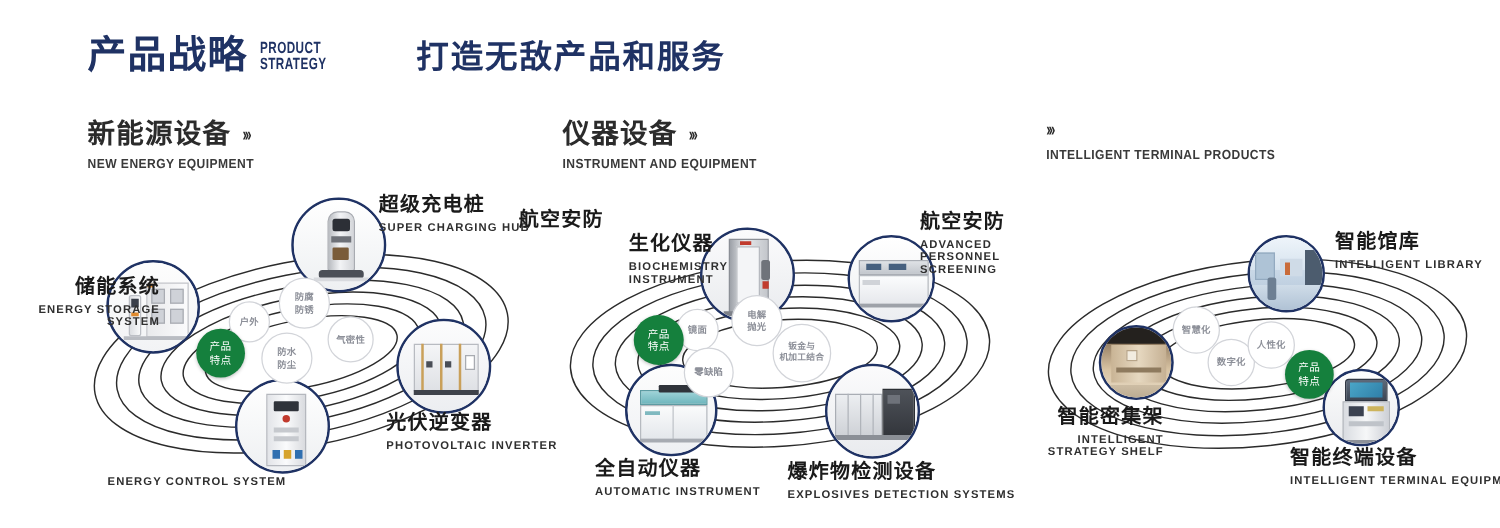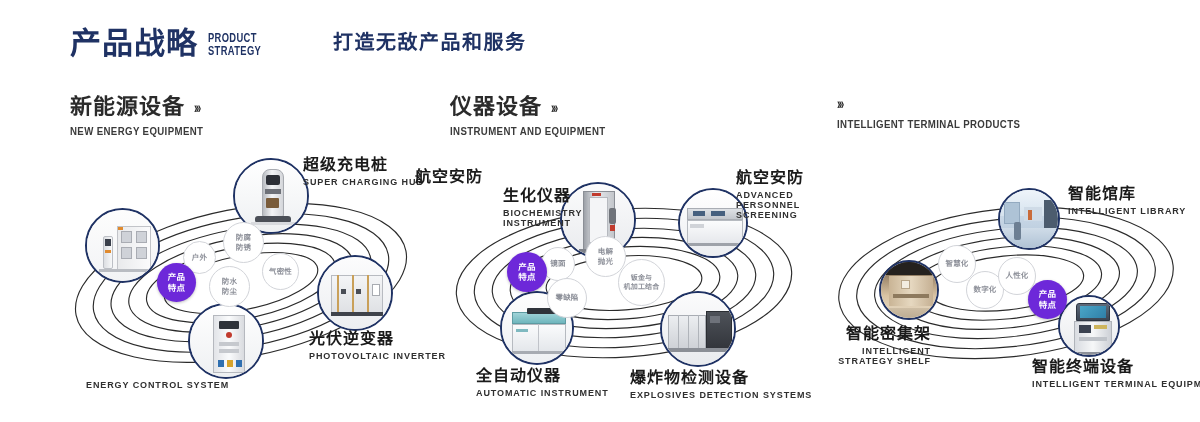--- a/index.html
+++ b/index.html
@@ -44,21 +44,21 @@
     letter-spacing: 0.5px;
     transform: scaleX(0.72);
     transform-origin: left bottom;
     padding-bottom: 2px;
     font-family: "Liberation Sans", "DejaVu Sans", sans-serif;
   }
   .header-tagline {
     position: absolute;
     left: 333px;
     top: 32px;
-    font-size: 20px;
+    font-size: 26px;
     font-weight: 700;
     color: #1f3264;
     letter-spacing: 1.5px;
     line-height: 1;
     font-family: "Liberation Sans", "DejaVu Sans", sans-serif;
   }
 
   
   .section-title {
     position: absolute;
@@ -168,28 +168,28 @@
     font-size: 7.5px;
     font-weight: 700;
     line-height: 1.25;
     letter-spacing: 0.2px;
     box-sizing: border-box;
     font-family: "Liberation Sans", "DejaVu Sans", sans-serif;
   }
   .core-badge {
     position: absolute;
     border-radius: 50%;
-    background: #6d28d9;
+    background: #15803d;
     color: #ffffff;
     display: flex;
     align-items: center;
     justify-content: center;
     text-align: center;
     font-size: 8.5px;
-    font-weight: 700;
+    font-weight: 400;
     line-height: 1.2;
     letter-spacing: 0.3px;
     box-shadow: 0 1px 3px rgba(0,0,0,.25);
     font-family: "Liberation Sans", "DejaVu Sans", sans-serif;
   }
 </style>
 </head>
 <body>
 
 <div class="page-header">
@@ -243,20 +243,24 @@
       <div class="dev" style="left:49px; top:21px; width:11px; height:12px; background:#cfd2d8; border:1px solid #a9acb3;"></div>
       <div class="dev" style="left:34px; top:37px; width:11px; height:12px; background:#cfd2d8; border:1px solid #a9acb3;"></div>
       <div class="dev" style="left:49px; top:37px; width:11px; height:12px; background:#cfd2d8; border:1px solid #a9acb3;"></div>
       <div class="dev" style="left:31px; top:17px; width:5px; height:3px; background:#e08a2e;"></div>
       <div class="dev" style="left:16px; top:26px; width:10px; height:33px; background:linear-gradient(90deg,#dcdee2,#f7f8f9); border:1px solid #bcbfc5; border-radius:2px;"></div>
       <div class="dev" style="left:18px; top:29px; width:6px; height:7px; background:#3a3f4a;"></div>
       <div class="dev" style="left:18px; top:40px; width:6px; height:3px; background:#e08a2e;"></div>
       <div class="dev" style="left:12px; top:59px; width:52px; height:3px; background:#b9bcc2;"></div>
     </div>
   </div>
+  <div class="node-label align-right" style="left:-35px; top:66px; width:118px;">
+    <div class="nl-cn">储能系统</div>
+    <div class="nl-en" style="white-space:normal;">ENERGY STORAGE SYSTEM</div>
+  </div>
 
   <div class="node" style="left:188px; top:3px; width:76px; height:76px;">
     <div class="photo" style="background:linear-gradient(180deg,#ffffff 0%,#eef0f2 100%);">
       <div class="dev" style="left:27px; top:9px; width:22px; height:48px; background:linear-gradient(90deg,#b9bcc1,#f3f4f6 45%,#d4d6da); border-radius:8px 8px 2px 2px; border:1px solid #a8abb1;"></div>
       <div class="dev" style="left:31px; top:15px; width:14px; height:10px; background:#2c2f36; border-radius:2px;"></div>
       <div class="dev" style="left:30px; top:29px; width:16px; height:5px; background:#6e7178;"></div>
       <div class="dev" style="left:31px; top:38px; width:13px; height:10px; background:#7a5c3a; border-radius:1px;"></div>
       <div class="dev" style="left:20px; top:56px; width:36px; height:7px; background:#4b4f57; border-radius:3px;"></div>
       <div class="dev" style="left:16px; top:62px; width:44px; height:3px; background:#d8dade;"></div>
     </div>

